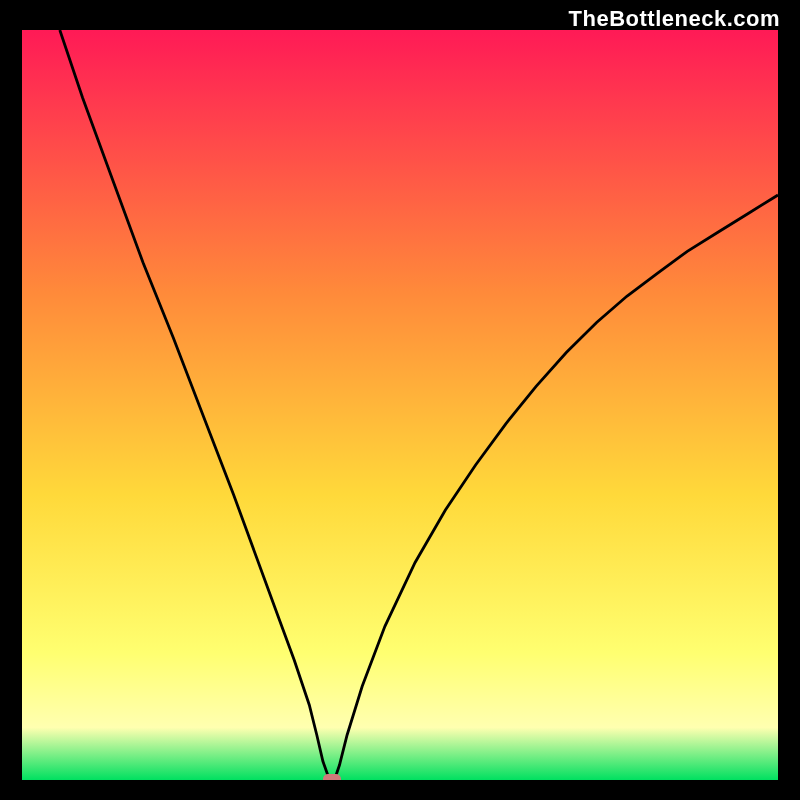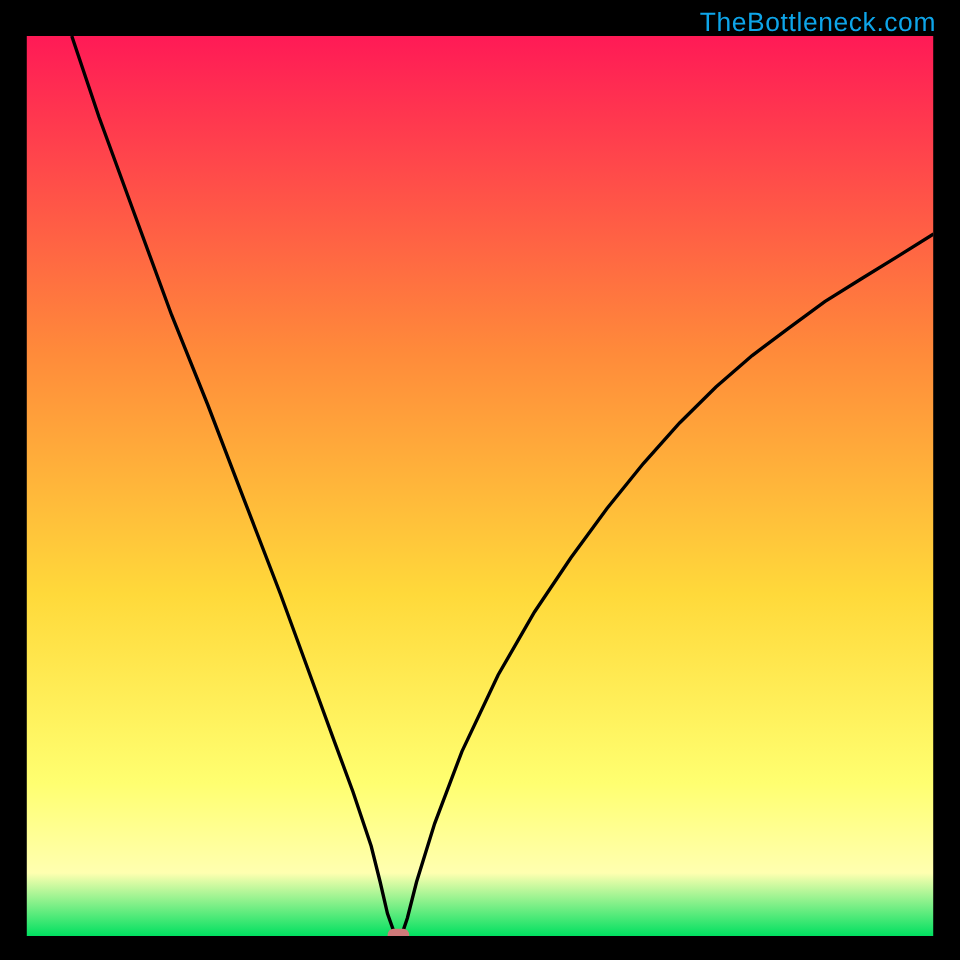--- a/index.html
+++ b/index.html
@@ -13,23 +13,23 @@
   .wrap {
     position: relative;
     width: 800px;
     height: 800px;
     background: #000;
   }
   .watermark {
     position: absolute;
     top: 6px;
     right: 20px;
-    color: #0ea5e9;
+    color: #ffffff;
     font-size: 22px;
-    font-weight: 400;
+    font-weight: 700;
     letter-spacing: 0.5px;
     z-index: 10;
   }
   .plot {
     position: absolute;
     left: 22px;
     top: 30px;
     width: 756px;
     height: 750px;
     overflow: hidden;

